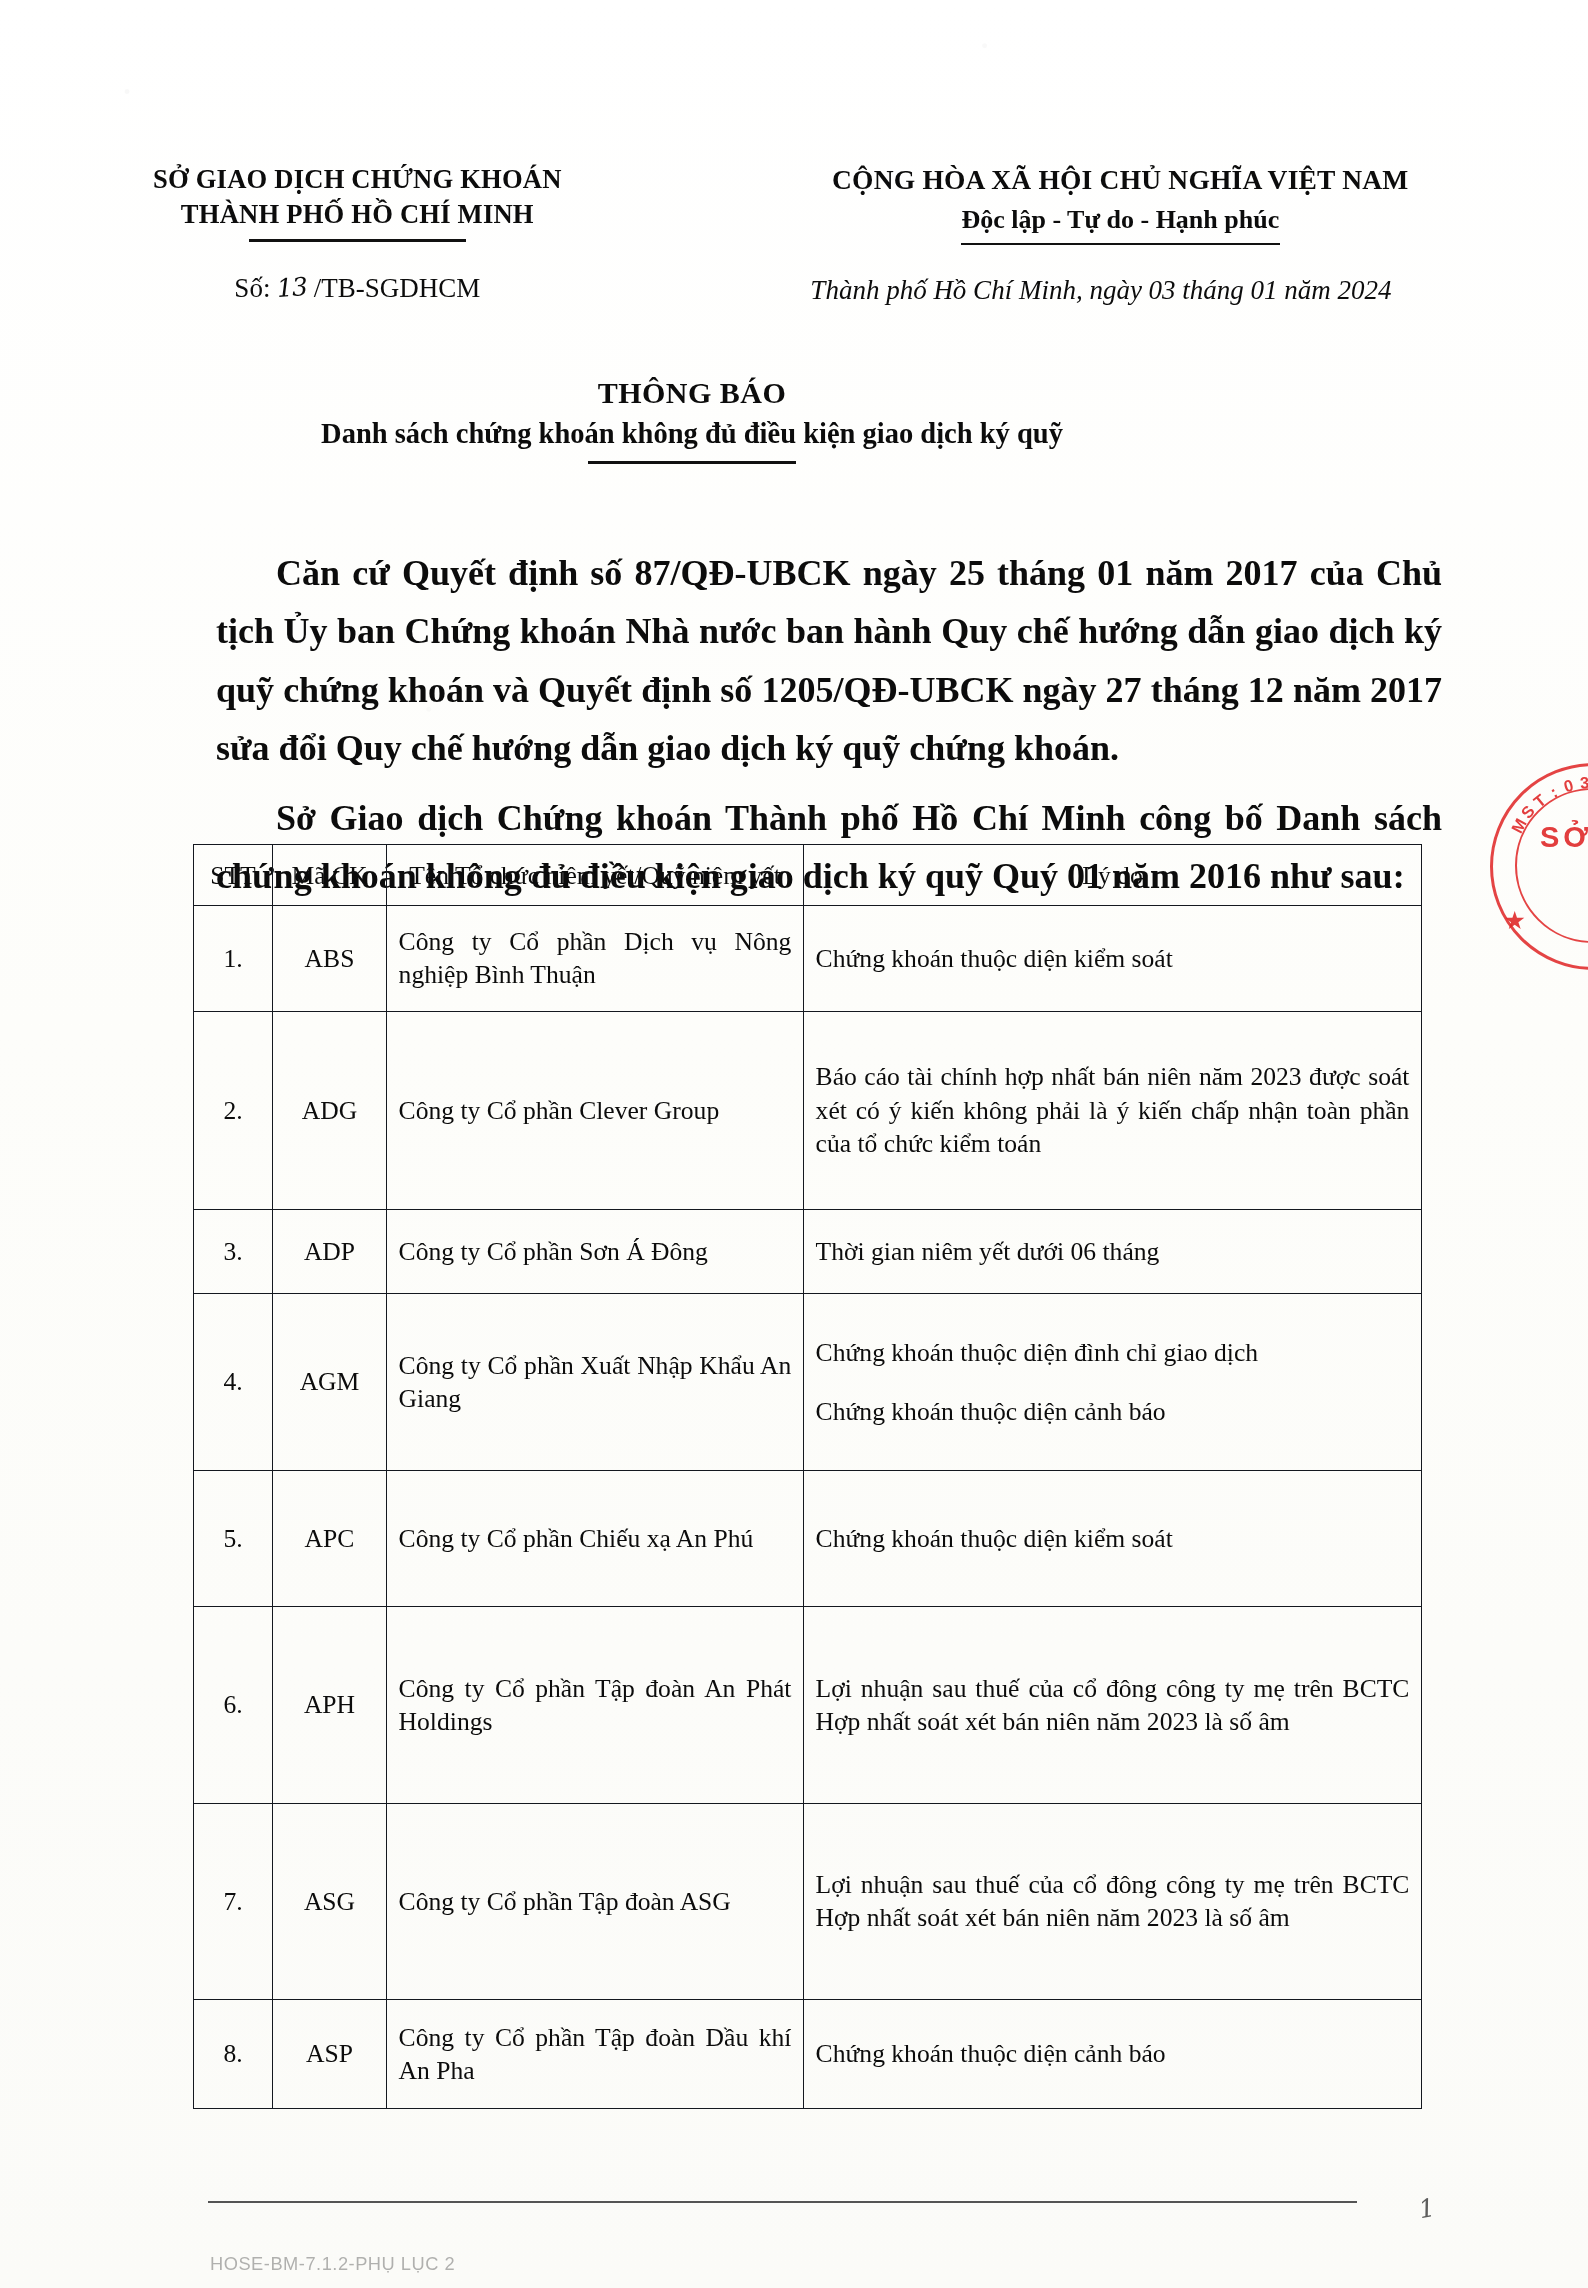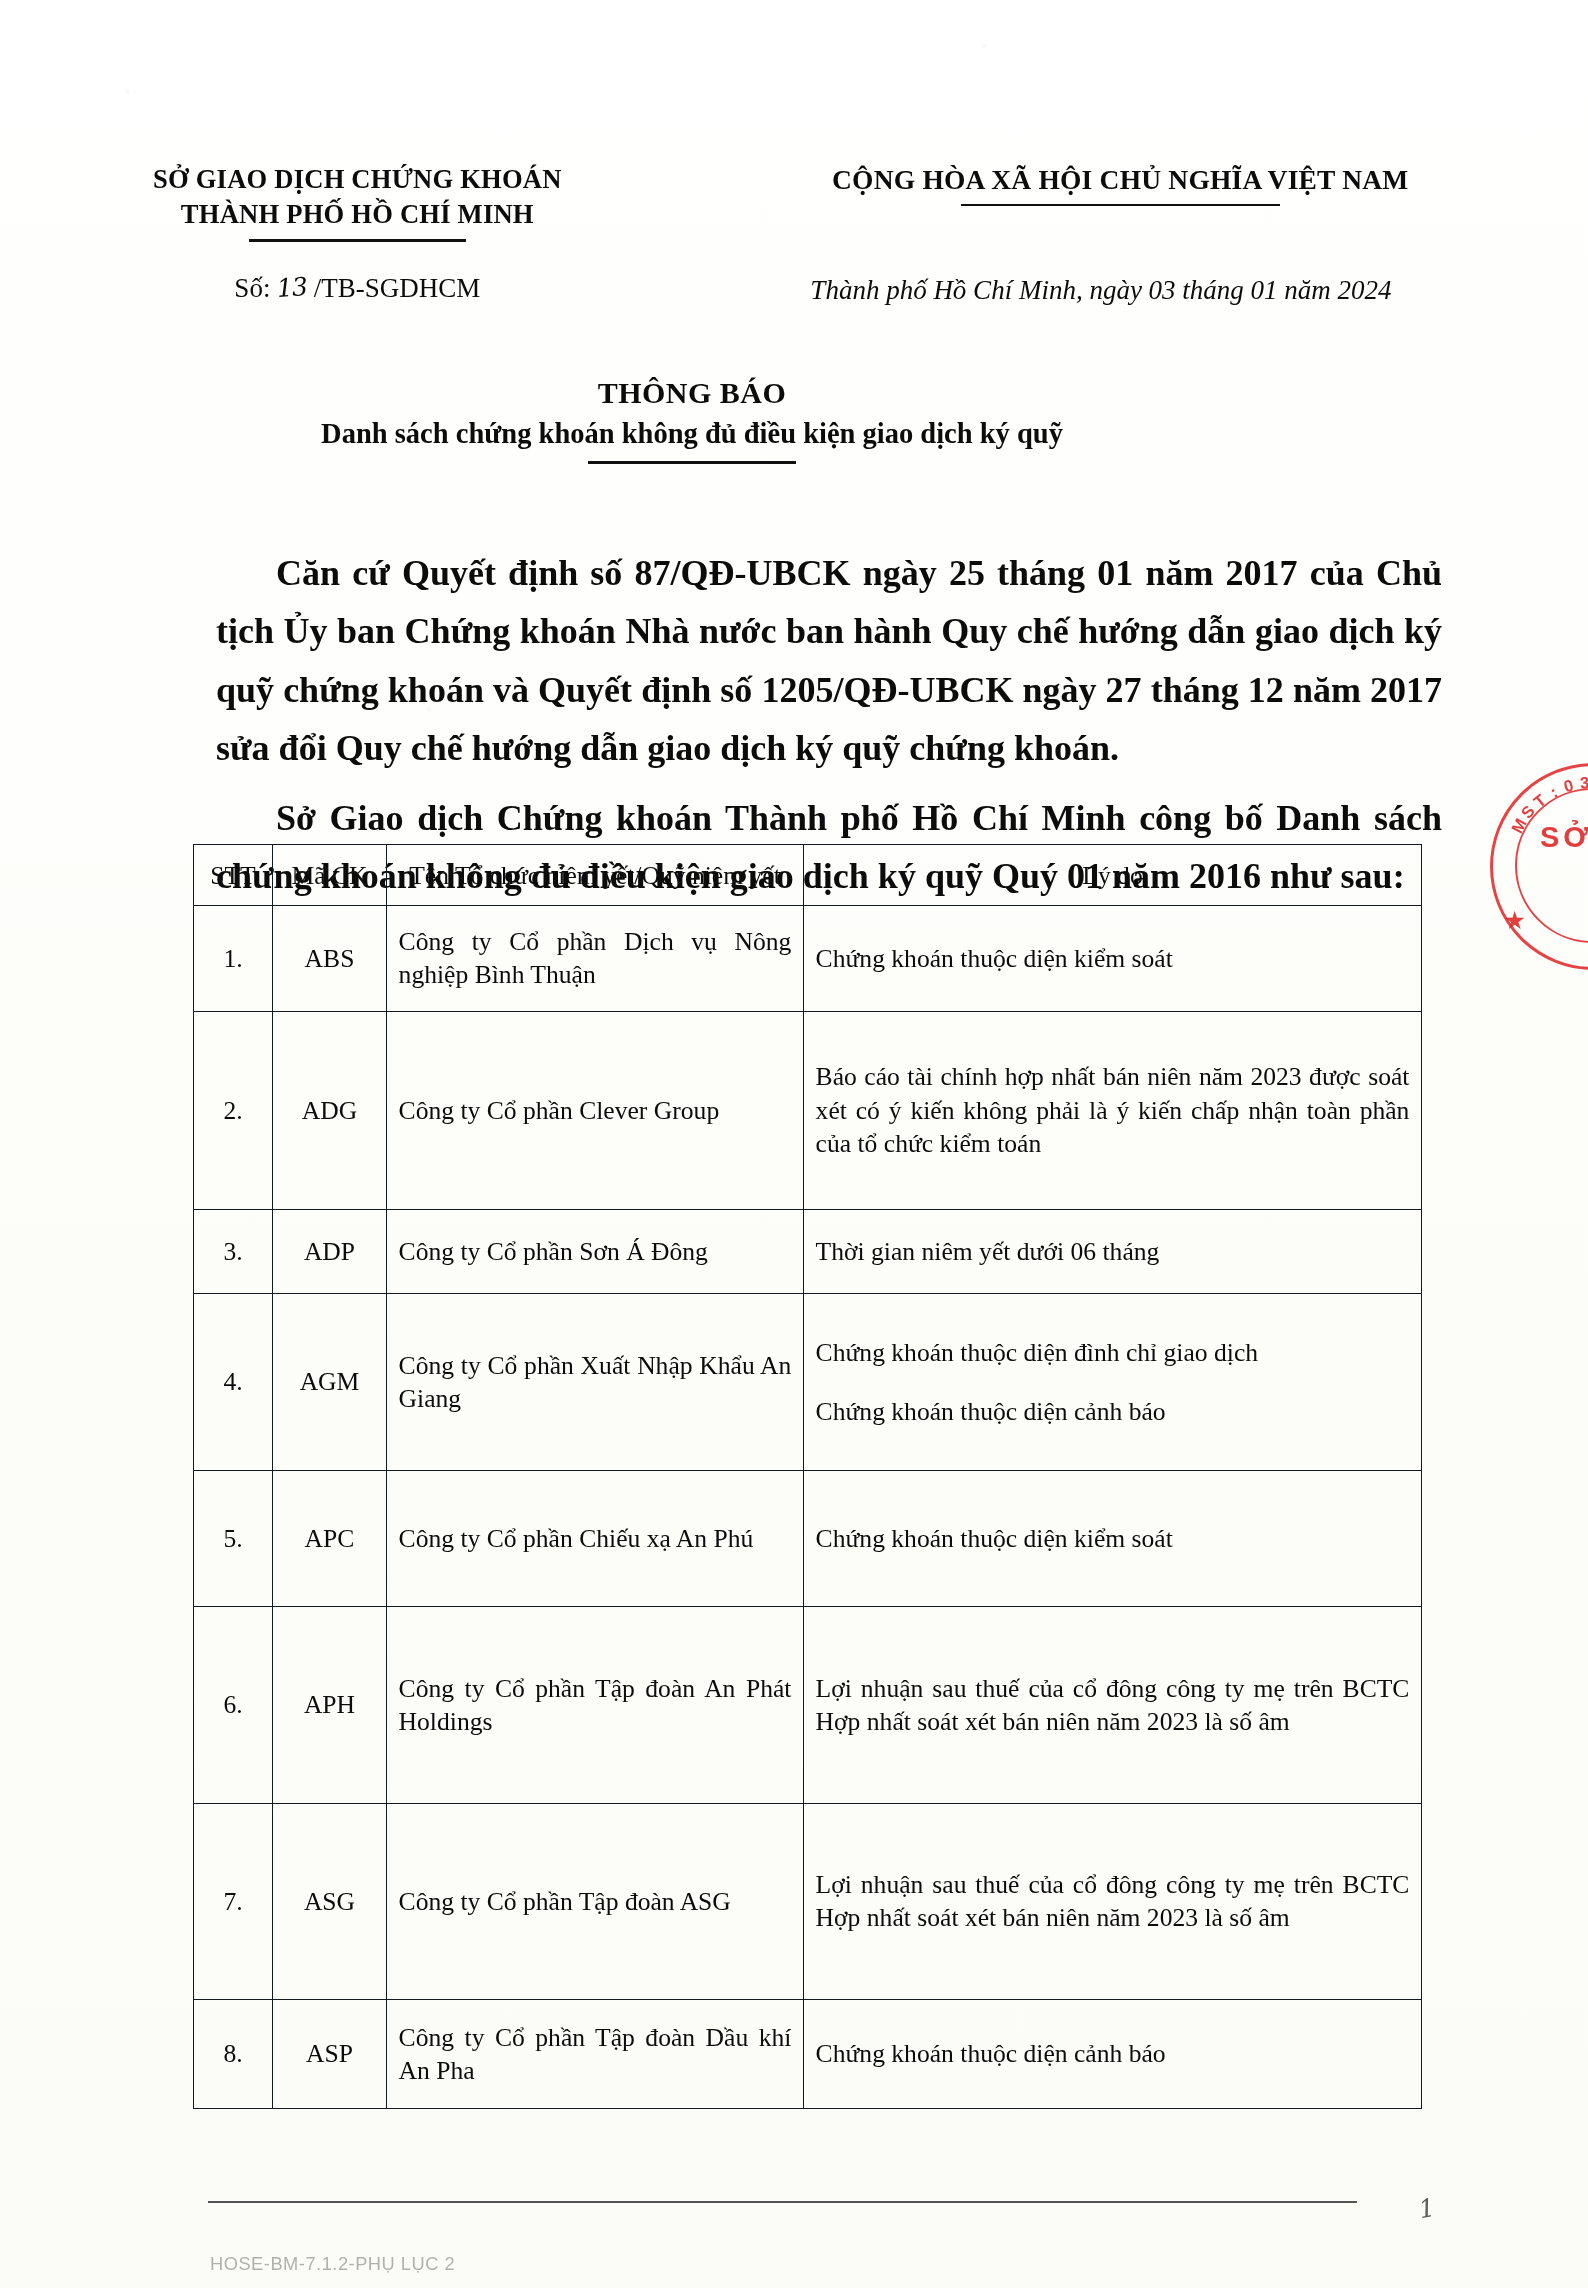--- a/index.html
+++ b/index.html
@@ -340,20 +340,21 @@
   <div class="content">
 
     <div class="header">
       <div class="hdr-left">
         <div class="org-line">SỞ GIAO DỊCH CHỨNG KHOÁN</div>
         <div class="org-line">THÀNH PHỐ HỒ CHÍ MINH</div>
         <div class="rule-short"></div>
       </div>
       <div class="hdr-right">
         <div class="nation-line">CỘNG HÒA XÃ HỘI CHỦ NGHĨA VIỆT NAM</div>
+        <div class="motto-line">Độc lập - Tự do - Hạnh phúc</div>
         <div class="rule-motto"></div>
       </div>
     </div>
 
     <div class="docnum">
       <span>Số:</span>
       <span class="num-hand">13</span>
       <span>/TB-SGDHCM</span>
     </div>
 

